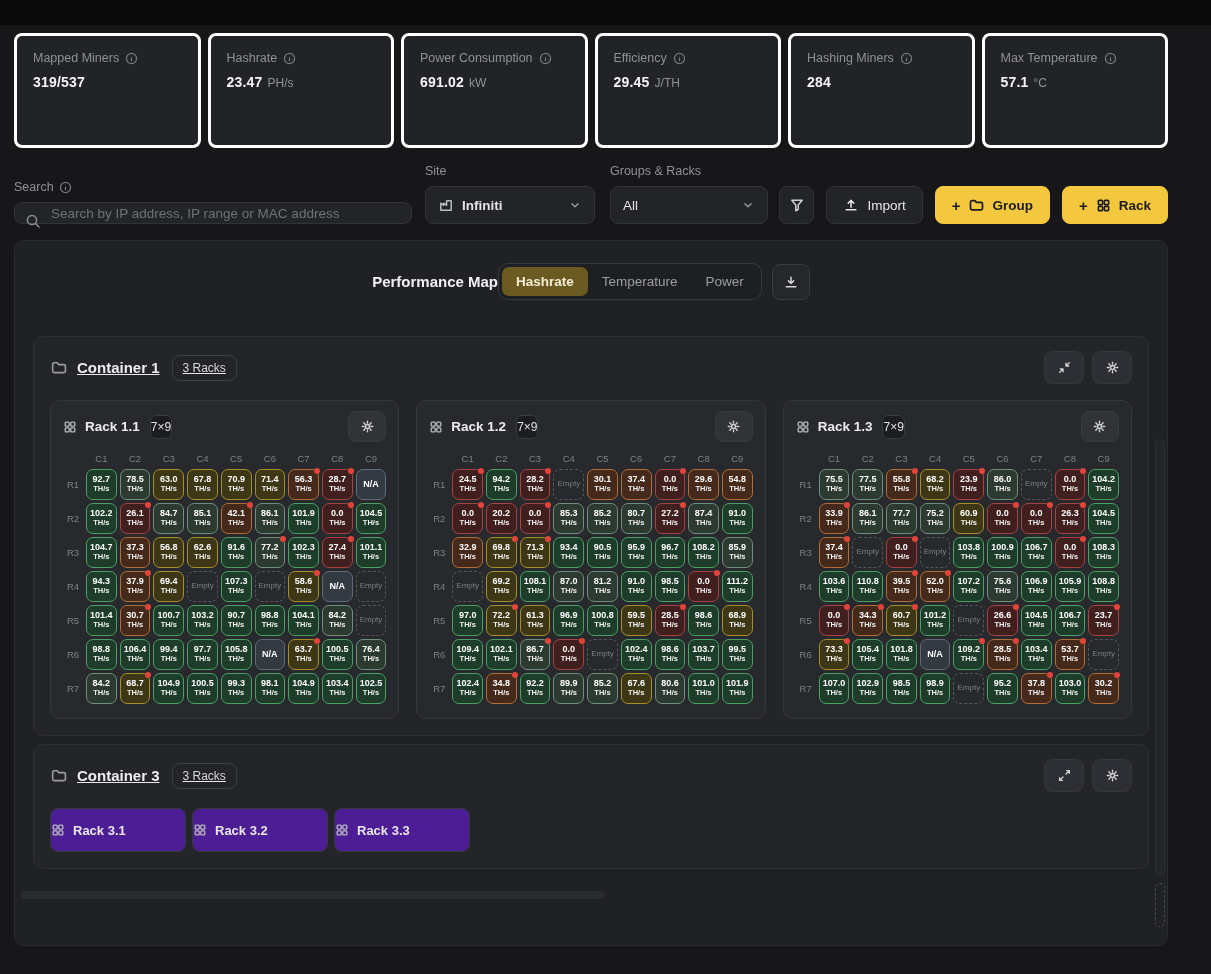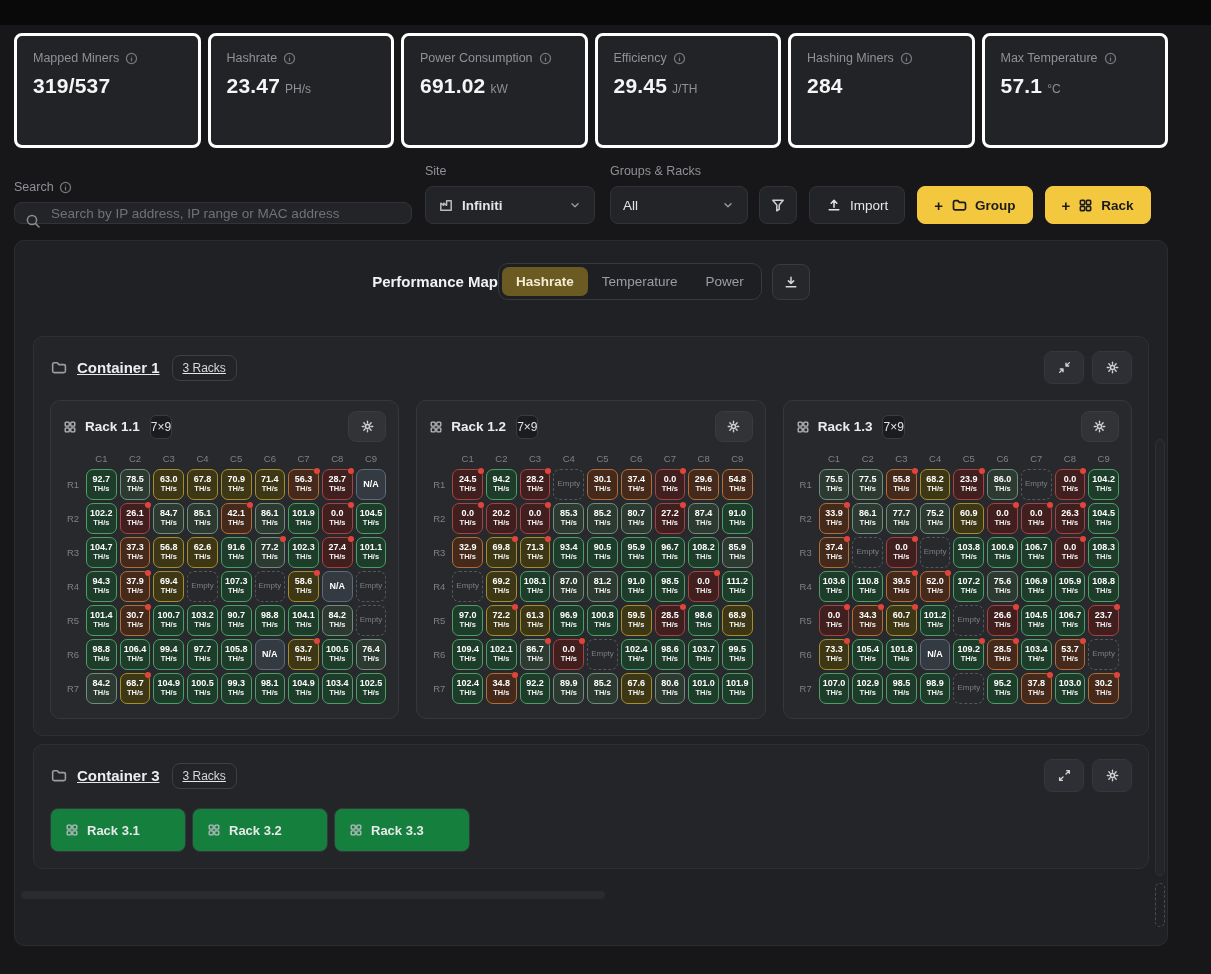--- a/index.html
+++ b/index.html
@@ -9,21 +9,21 @@
   .icn { stroke:currentColor; fill:none; stroke-width:1.5; stroke-linecap:round; stroke-linejoin:round; }
 
   .top-strip { height:25px; background:#09090a; width:100%; }
   .page { padding:8px 43px 0 14px; }
 
   
   .stats-row { display:flex; gap:7px; }
   .stat-card { flex:1; background:#222327; border:3px solid #ffffff; border-radius:8px; padding:15px 16px; height:115px; }
   .stat-label { display:flex; align-items:center; gap:6px; color:#8f9196; font-size:12.5px; }
   .stat-value-line { margin-top:9px; display:flex; align-items:baseline; gap:5px; }
-  .stat-value { font-size:21px; font-weight:bold; color:#f5f5f6; letter-spacing:.2px; }
+  .stat-value { font-size:14px; font-weight:bold; color:#f5f5f6; letter-spacing:.2px; }
   .stat-unit { font-size:12px; color:#8f9196; }
   .info-ic { color:#77797e; }
 
   
   .filters-row { display:flex; align-items:flex-end; margin-top:16px; }
   .fgroup { display:flex; flex-direction:column; }
   .flabel { display:flex; align-items:center; gap:5px; color:#8f9196; font-size:12.5px; margin-bottom:8px; }
   .control { height:38px; background:#232428; border:1px solid #323338; border-radius:8px; display:flex; align-items:center; color:#e4e4e6; font-size:13.5px; }
   .search-wrap { position:relative; width:398px; }
   .search-wrap .sicon { position:absolute; left:11px; top:11px; color:#8a8c91; }
@@ -76,21 +76,21 @@
   .cell.sage   { background:#2c3a31; border:1px solid #6f8f7c; }
   .cell.yellow { background:#3e3716; border:1px solid #a58e2e; }
   .cell.orange { background:#45291a; border:1px solid #b06f3a; }
   .cell.red    { background:#421f1f; border:1px solid #a44444; }
   .cell.na     { background:#343a42; border:1px solid #5f6b78; }
   .cell.empty  { background:#27292c; border:1px dashed #54575c; }
   .cell.empty .v { color:#7c7f84; font-weight:normal; font-size:8px; }
   .dot { position:absolute; top:-2px; right:-2px; width:6px; height:6px; border-radius:50%; background:#e0443a; }
 
   .collapsed-racks { display:flex; gap:6px; padding:2px 16px 16px; }
-  .rack-btn { width:136px; height:44px; background:#15803d; border:1px solid #36373c; border-radius:8px; display:flex; align-items:center; gap:8px; padding:0 14px; font-size:13px; font-weight:bold; color:#e8e8ea; cursor:pointer; }
+  .rack-btn { width:136px; height:44px; background:#4c1d95; border:1px solid #36373c; border-radius:8px; display:flex; align-items:center; gap:8px; padding:0 0; font-size:13px; font-weight:bold; color:#e8e8ea; cursor:pointer; }
   .rack-btn .gicon { color:#b9bbbf; }
 
   .peek-solid { position:absolute; top:121px; right:2px; width:10px; height:437px; background:#242529; border:1px solid #2f3034; border-radius:10px; }
   .peek-dashed { position:absolute; top:565px; right:2px; width:10px; height:44px; border:1px dashed #4a4b50; border-radius:8px; }
   .hscroll { margin:22px 6px 0; height:8px; width:584px; background:#2a2b2f; border-radius:4px; cursor:pointer; }
 </style>
 </head>
 <body>
 
 <div class="top-strip"></div>
@@ -233,21 +233,21 @@
             <svg class="icn" width="14" height="14" viewBox="0 0 16 16">
               <path d="M4.5 6.5L8 10l3.5-3.5"></path>
             </svg>
           </span>
       </div>
     </div>
     <div class="fgroup ml15">
       <div class="flabel">
           <span>Groups &amp; Racks</span>
         </div>
-      <div class="control select" style="width:138px">
+      <div class="control select" style="width:158px">
         <span class="lft">
             <span>All</span>
           </span>
         <span class="chev">
             <svg class="icn" width="14" height="14" viewBox="0 0 16 16">
               <path d="M4.5 6.5L8 10l3.5-3.5"></path>
             </svg>
           </span>
       </div>
     </div>

